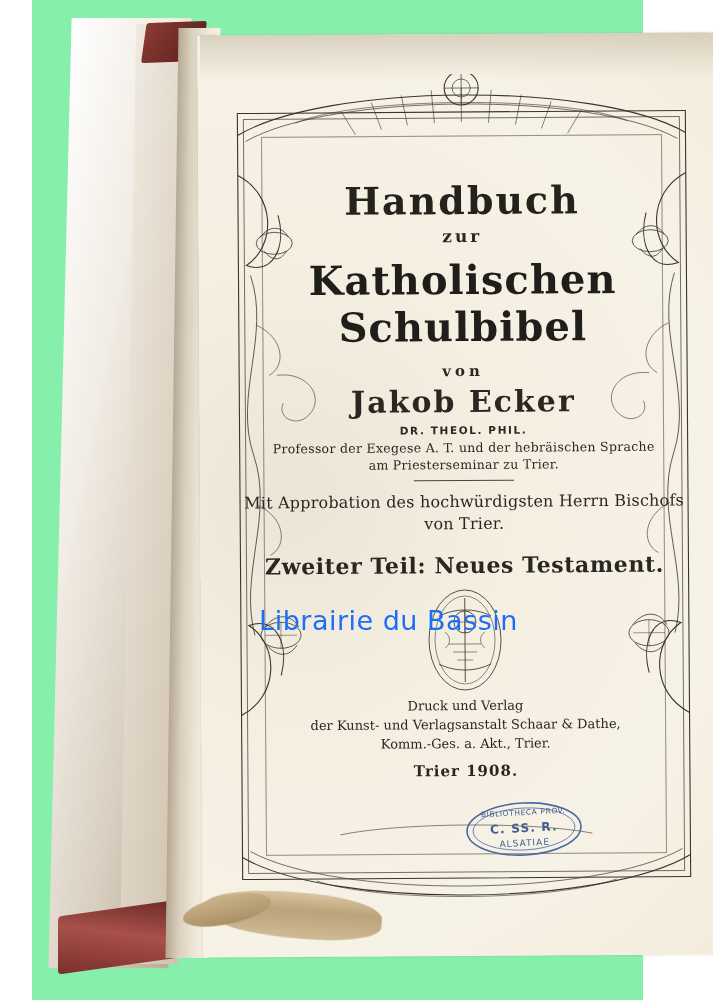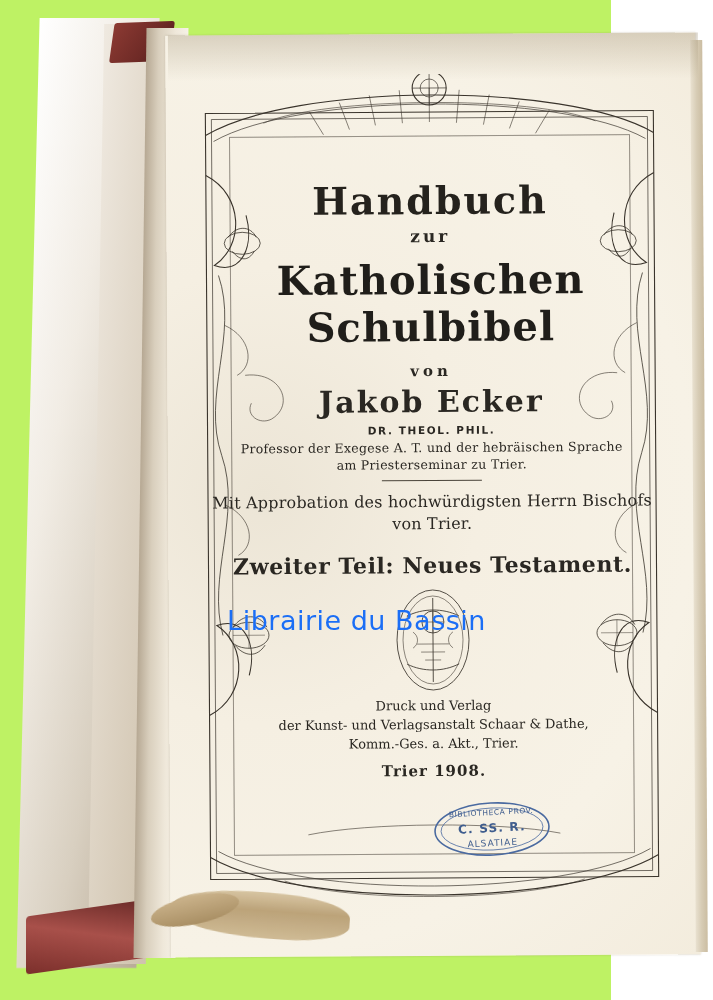--- a/index.html
+++ b/index.html
@@ -10,21 +10,22 @@
   body {
     width: 713px;
     height: 1000px;
     overflow: hidden;
     font-family: "DejaVu Serif", serif;
   }
   #page {
     position: relative;
     width: 611px;
     height: 1000px;
-    background: #bef264;
+    background: #86efac;
+    margin-left: 32px;
   }
 
   
   .book-photo {
     position: absolute;
     left: 0; top: 0;
     width: 713px; height: 1000px;
   }
   .shadow-left {
     position: absolute;

